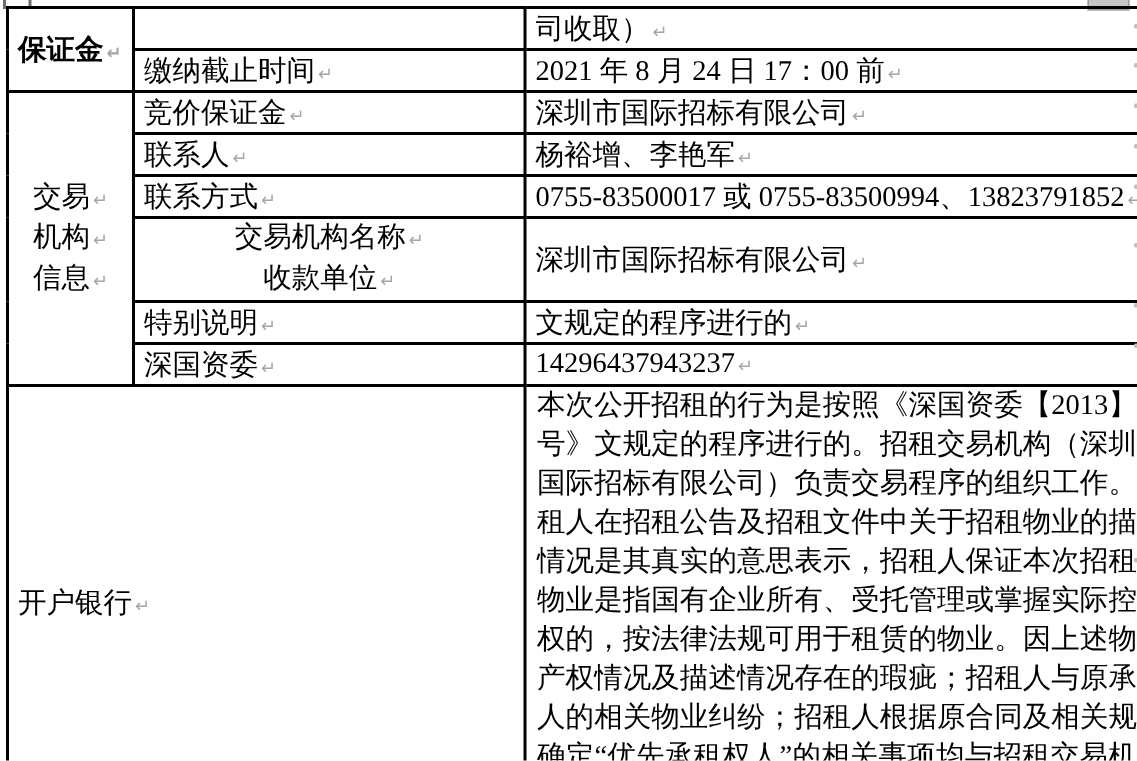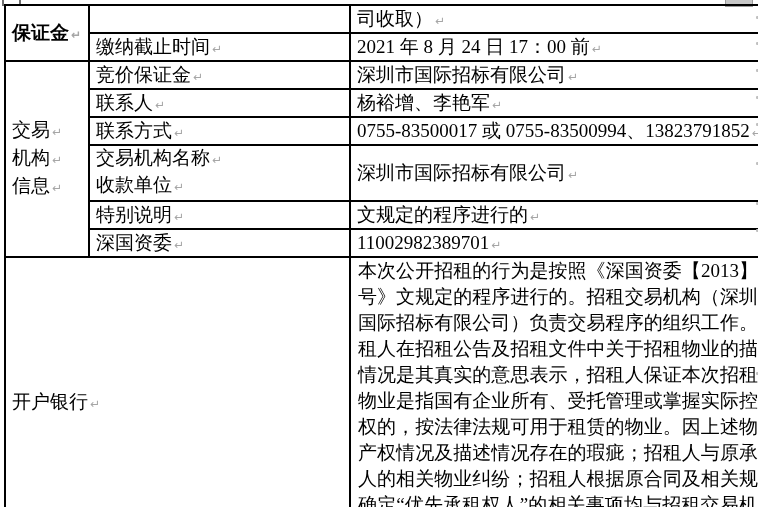--- a/index.html
+++ b/index.html
@@ -23,21 +23,21 @@
   table.doc-table td{
     border:2px solid #000;
     padding:0 6px;
     vertical-align:middle;
     overflow:hidden;
   }
   .col1{width:70px;}
   .col2{width:247px;font-family:Liberation Mono, monospace;}
   .col3{width:421px;}
   td.v-top{vertical-align:top;padding-top:3px;font-weight:bold;}
-  .line{display:block;line-height:26px;}
+  .line{display:block;line-height:26px;text-align:center;}
   
   .eoc::after{
     content:"\21B5";
     color:#a6a6a6;
     font-size:12px;
     margin-left:2px;
     font-family:"DejaVu Sans",sans-serif;
   }
   .note-para{
     text-align:justify;
@@ -136,21 +136,21 @@
       <td class="col3">
         <span class="eoc">文规定的程序进行的</span>
       </td>
     </tr>
 
     <tr style="height:26px;">
       <td class="col2">
         <span class="eoc">深国资委</span>
       </td>
       <td class="col3">
-        <span class="eoc">11002982389701</span>
+        <span class="eoc">14296437943237</span>
       </td>
     </tr>
 
     <tr>
       <td colspan="2">
         <span class="eoc">开户银行</span>
       </td>
       <td class="col3" style="padding:0 7px;">
         <span class="note-para eoc">本次公开招租的行为是按照《深国资委【2013】98 号》文规定的程序进行的。招租交易机构（深圳市国际招标有限公司）负责交易程序的组织工作。招租人在招租公告及招租文件中关于招租物业的描述情况是其真实的意思表示，招租人保证本次招租的物业是指国有企业所有、受托管理或掌握实际控制权的，按法律法规可用于租赁的物业。因上述物业产权情况及描述情况存在的瑕疵；招租人与原承租人的相关物业纠纷；招租人根据原合同及相关规定确定“优先承租权人”的相关事项均与招租交易机构无关。</span>
       </td>

